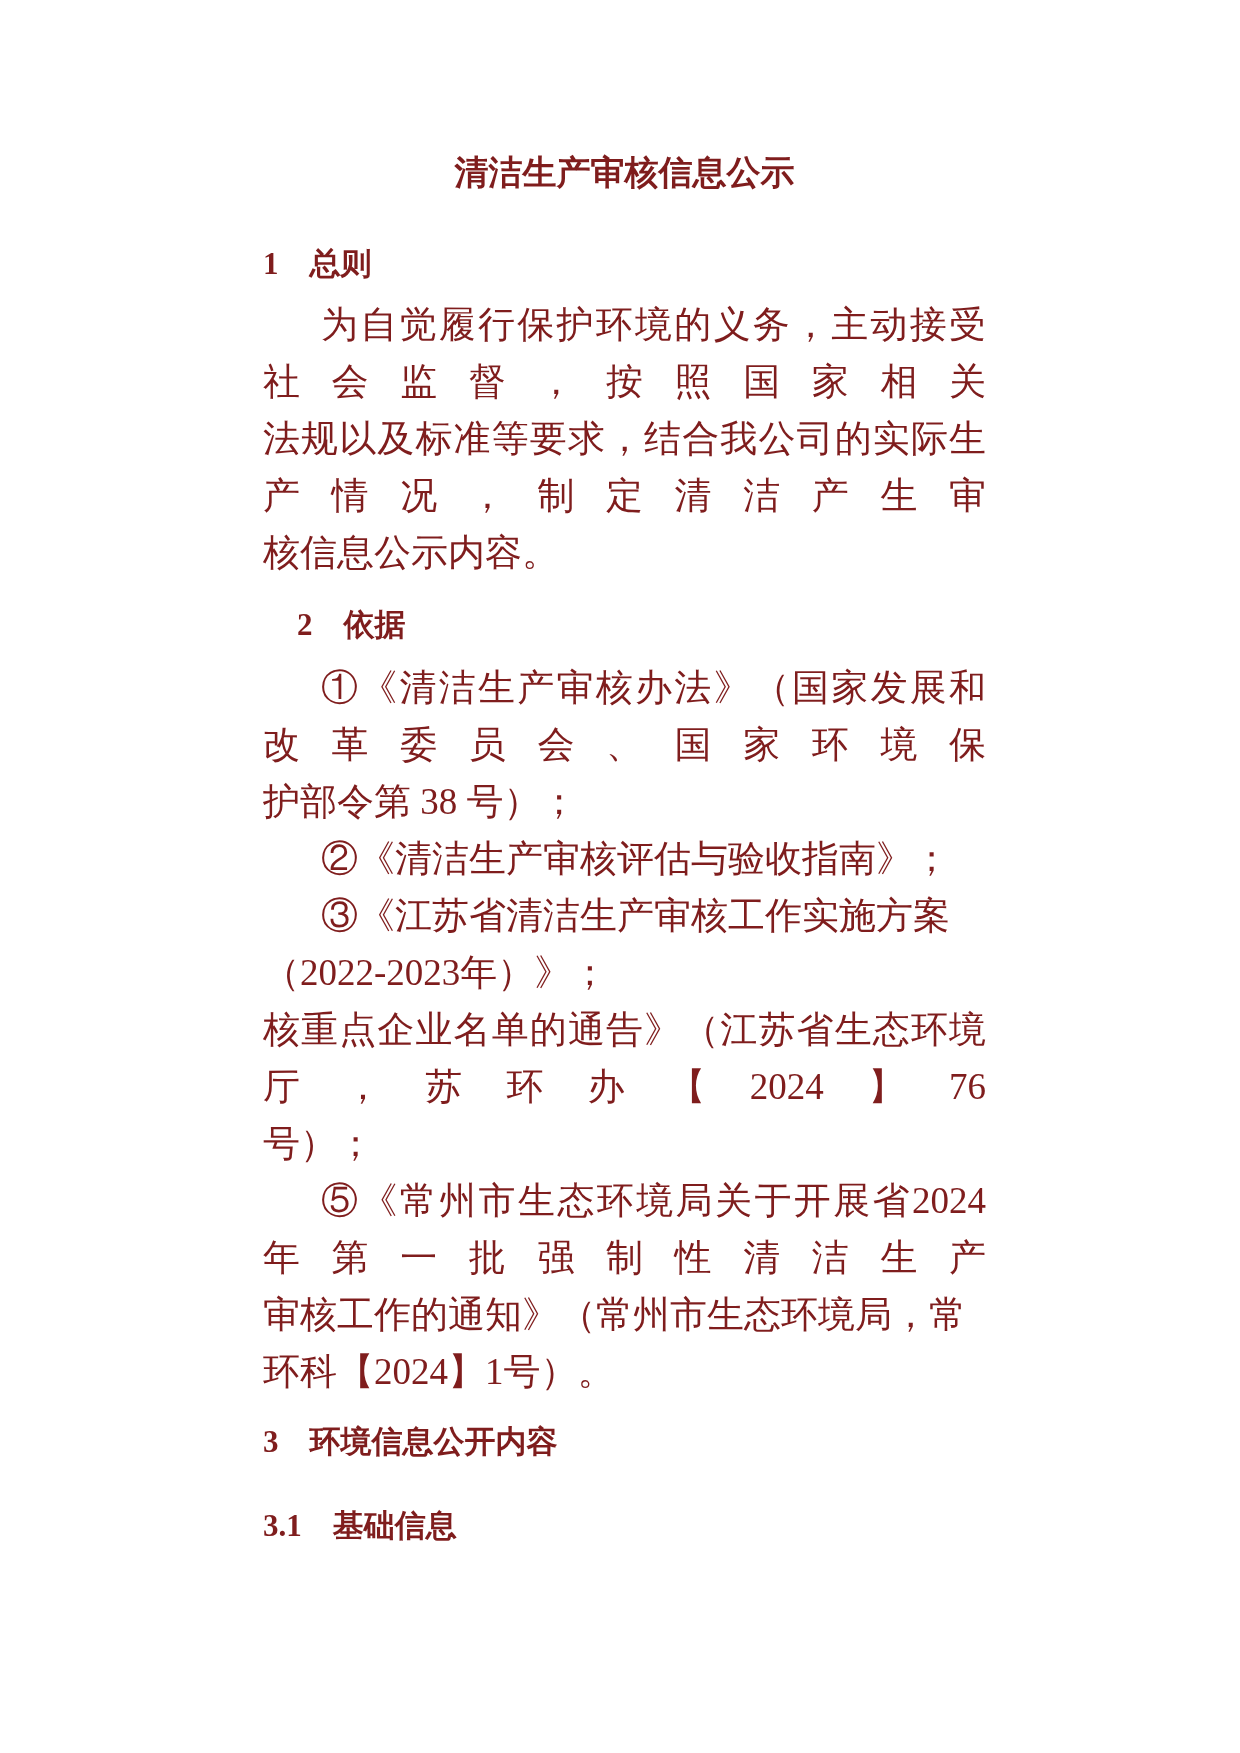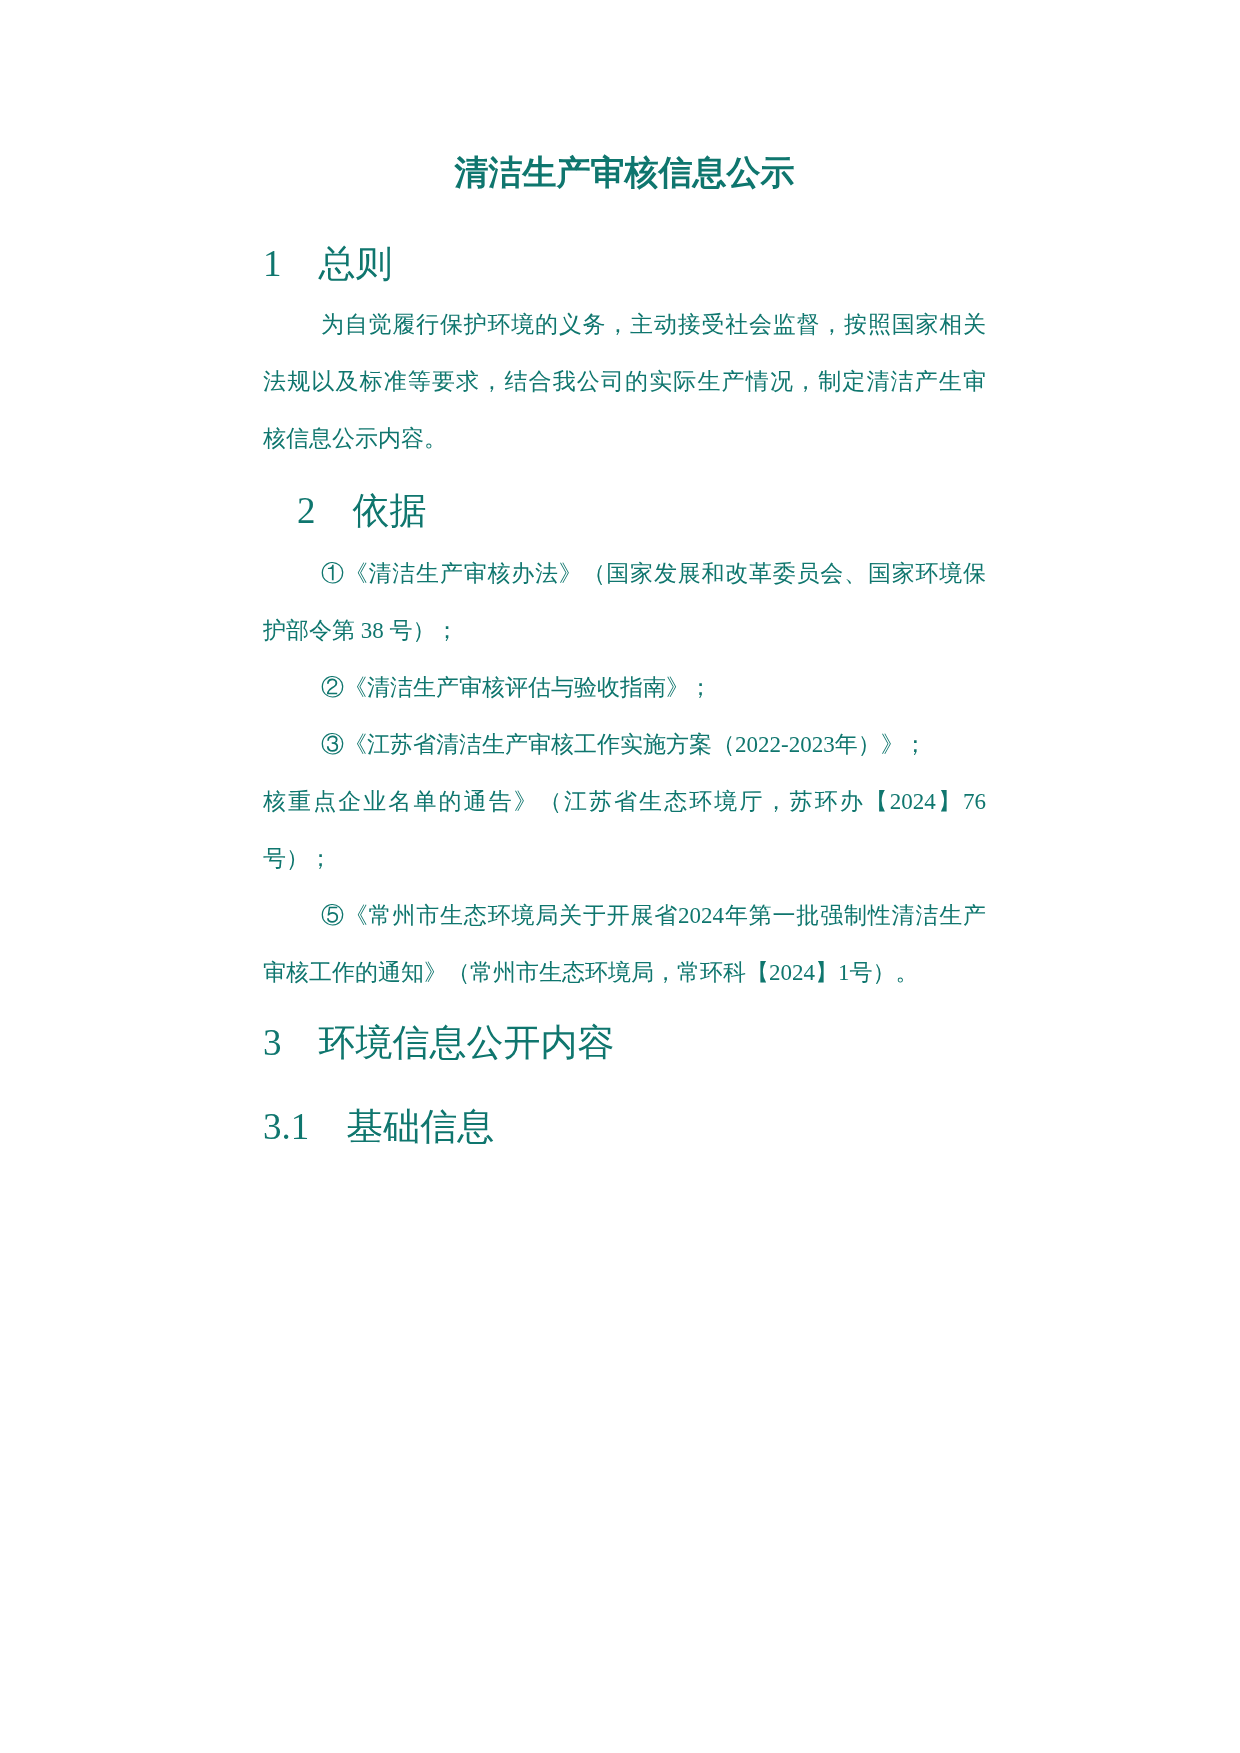--- a/index.html
+++ b/index.html
@@ -7,47 +7,47 @@
     padding: 0;
     background: #ffffff;
   }
   .page {
     position: relative;
     box-sizing: border-box;
     width: 1084px;
     min-height: 1753px;
     margin: 0 auto;
     background: #ffffff;
-    color: #0f766e;
+    color: #7f1d1d;
     font-family: "Liberation Serif", "DejaVu Serif", serif;
     padding: 150px 176px 12px 185px;
   }
   .doc-title {
     font-size: 34px;
     font-weight: 700;
     line-height: 46px;
     text-align: center;
   }
   .sec-heading {
-    font-size: 37px;
-    font-weight: 400;
+    font-size: 31px;
+    font-weight: 700;
     line-height: 40px;
     white-space: pre-wrap;
   }
   .h1-main { margin-top: 48px; }
   .h2-main { margin-top: 24px; margin-left: 34px; }
   .h3-main { margin-top: 22px; }
   .h3-sub  { margin-top: 44px; }
 
   .para { margin-top: 12px; }
   .items { margin-top: 14px; }
   .info  { margin-top: 8px; }
 
   .line {
-    font-size: 23px;
+    font-size: 37px;
     line-height: 57px;
     white-space: pre-wrap;
     text-align: left;
   }
   .fill {
     text-align: justify;
     text-align-last: justify;
   }
   .first { text-indent: 58px; }
   .info-line { text-indent: 26px; }

